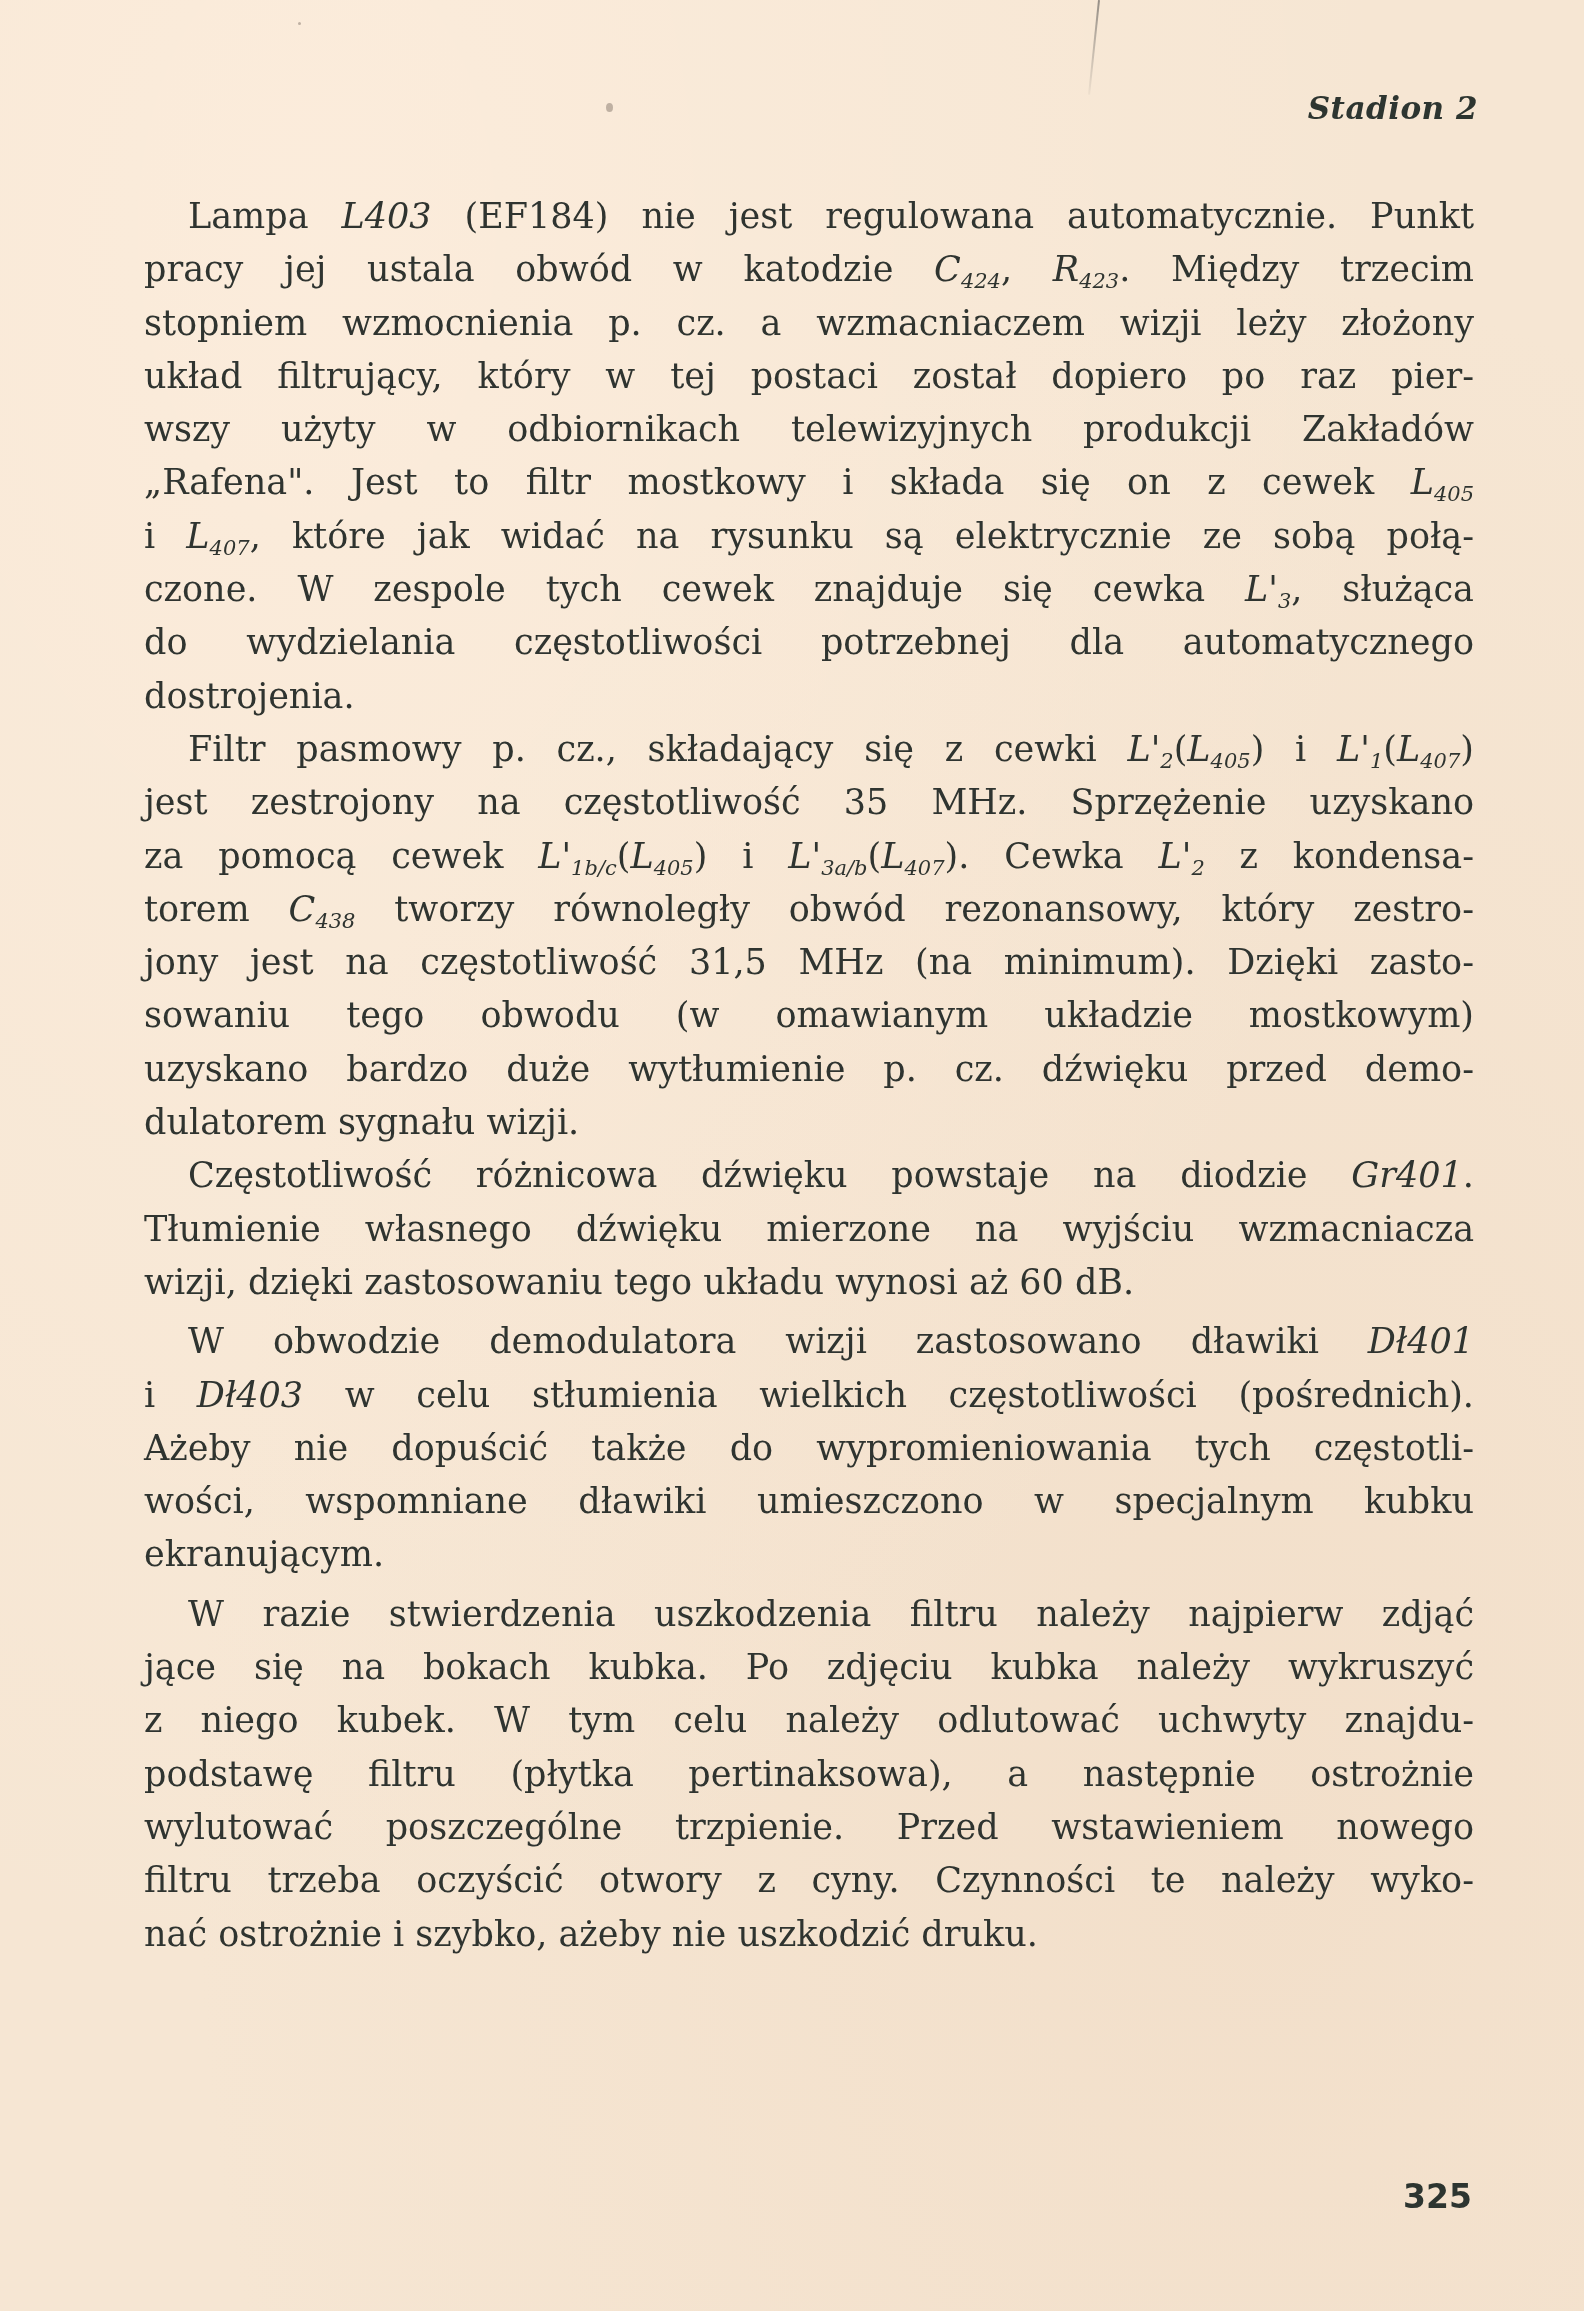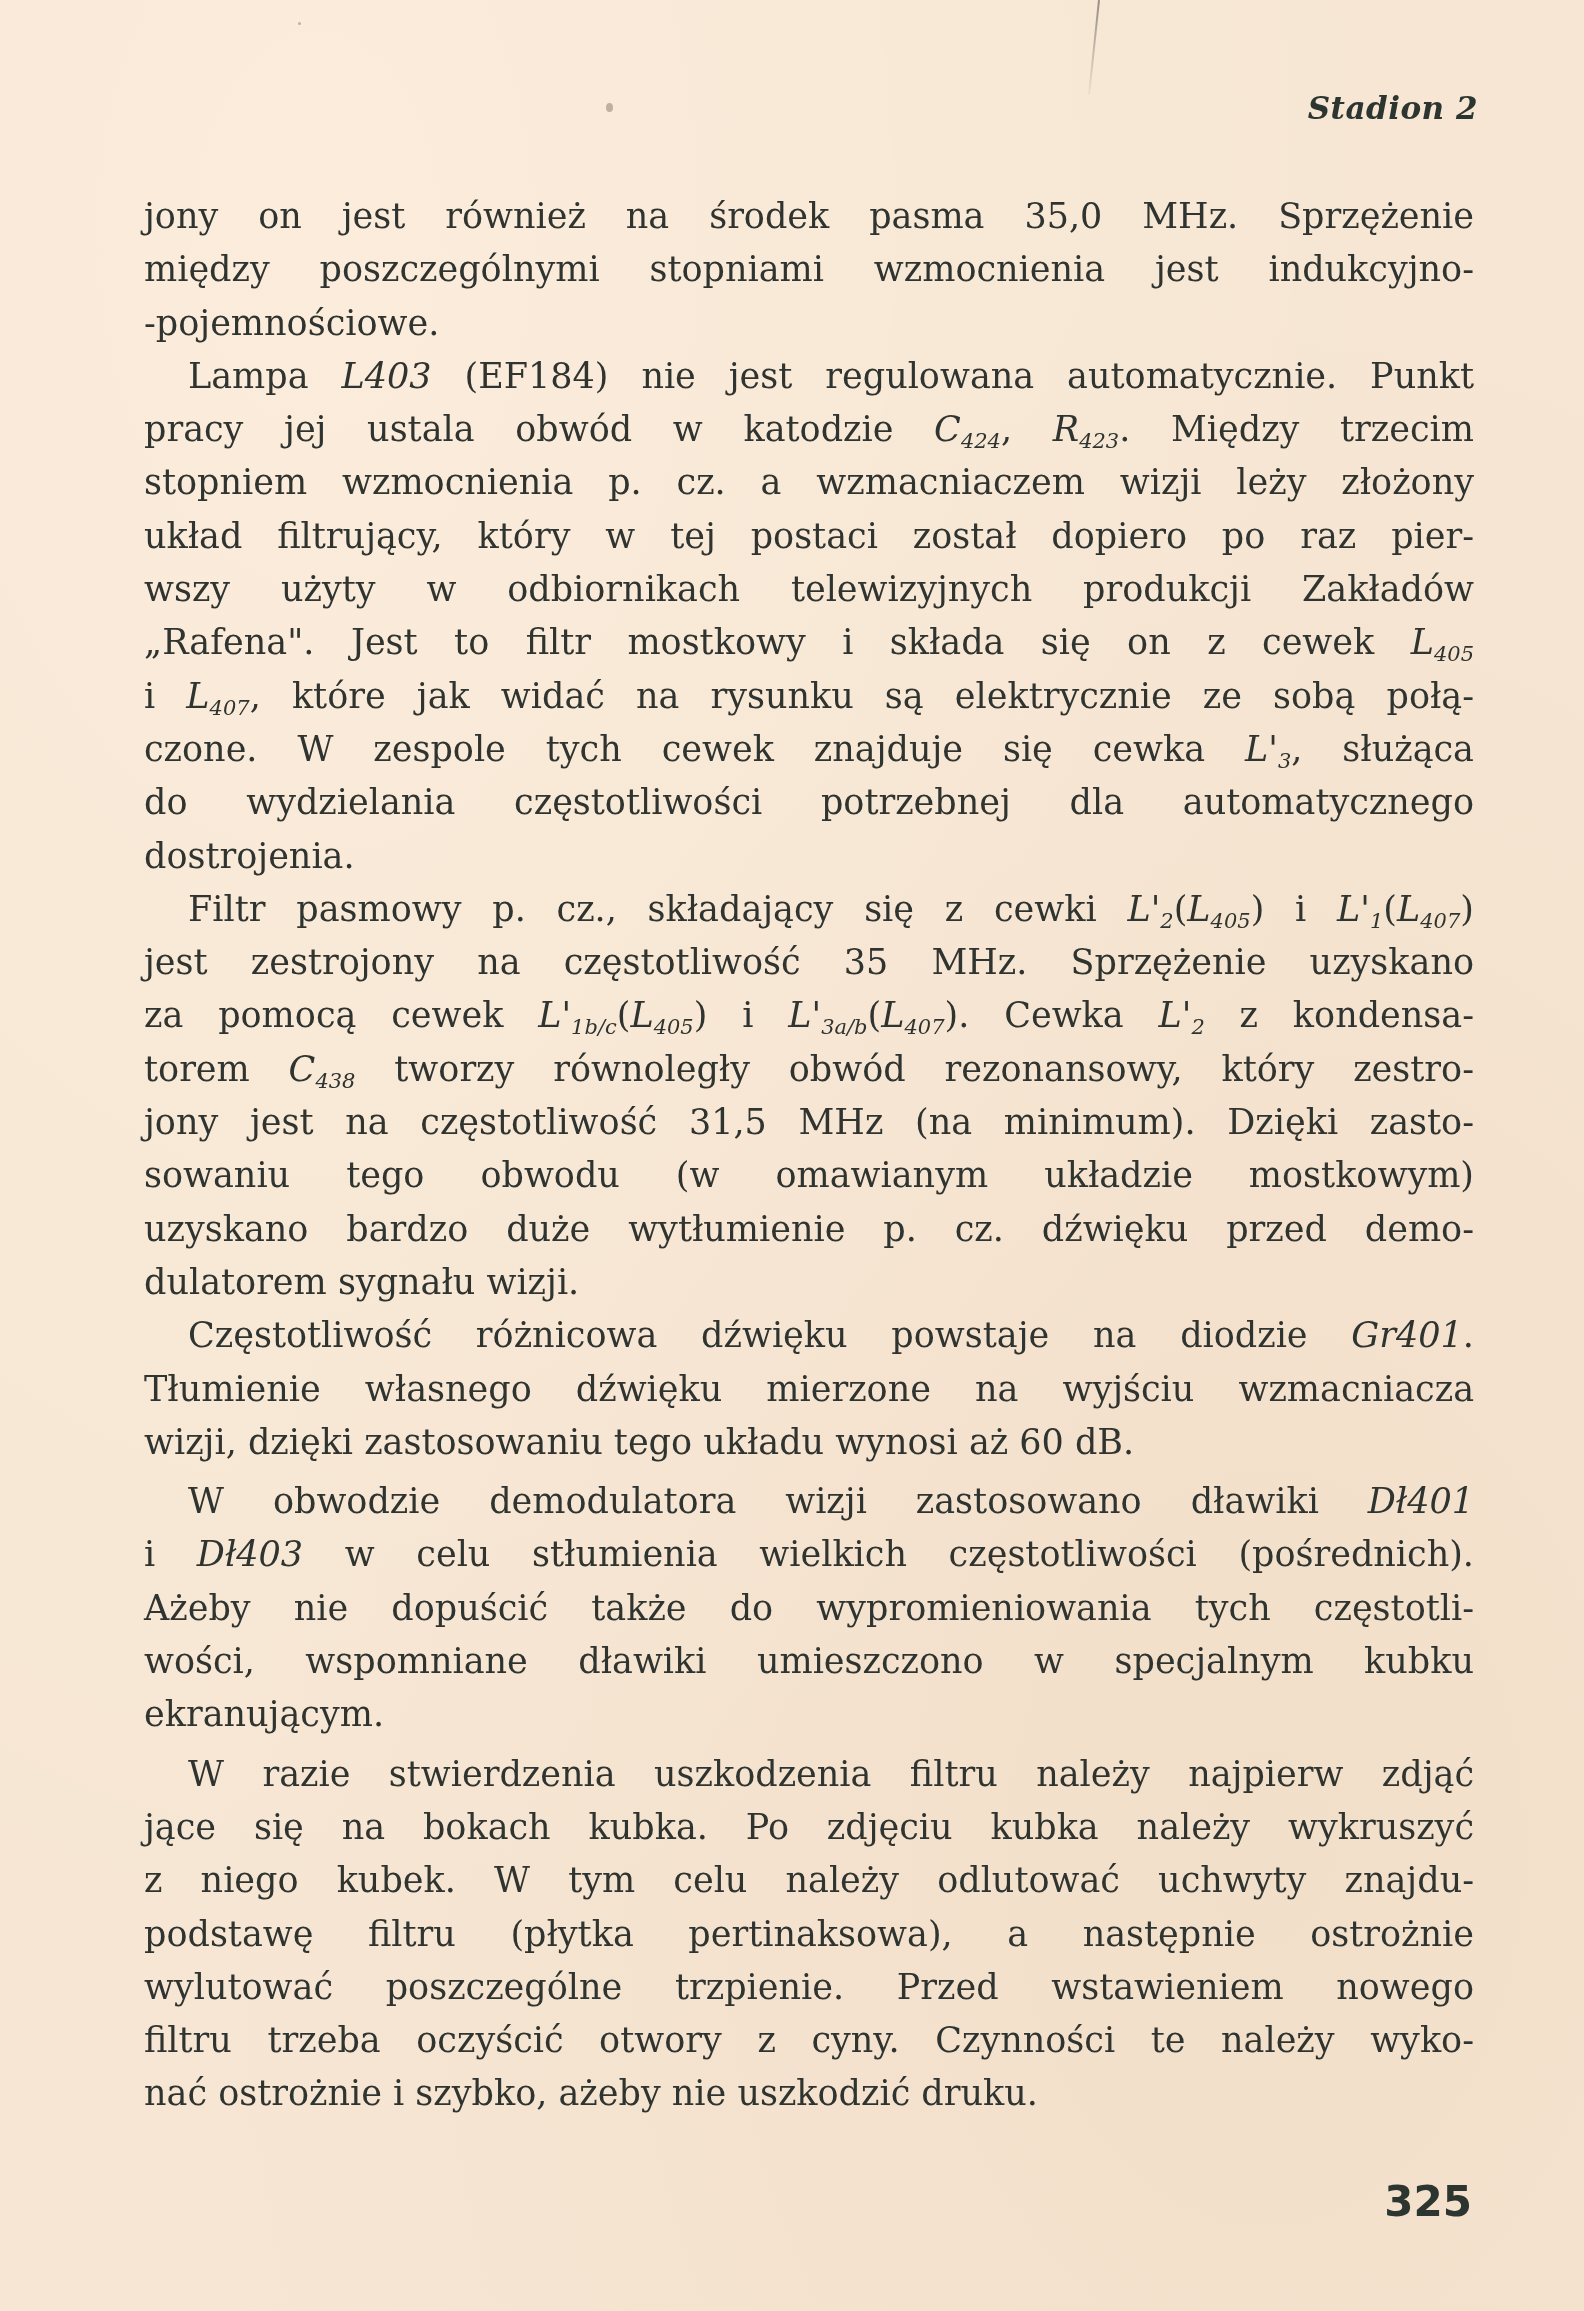--- a/index.html
+++ b/index.html
@@ -74,46 +74,41 @@
       font-size: 0.6em;
       vertical-align: -0.35em;
       line-height: 0;
     }
     .folio {
       position: absolute;
       right: 128px;
       top: 2177px;
       font-family: "DejaVu Sans", sans-serif;
       font-weight: bold;
-      font-size: 42px;
+      font-size: 33px;
       color: #2d3530;
     }
     .speck {
       position: absolute;
       border-radius: 50%;
       background: rgba(80,70,60,0.35);
     }
   </style>
 </head>
 <body>
 
 <div class="page">
   <div class="crease"></div>
   <div class="speck" style="left:590px;top:103px;width:7px;height:9px;"></div>
   <div class="speck" style="left:282px;top:22px;width:3px;height:3px;"></div>
 
   <div class="running-head">Stadion 2</div>
 
   <div class="text-block">
 
-    <div>
-      <div class="line">jony on jest również na środek pasma 35,0 MHz. Sprzężenie</div>
-      <div class="line">między poszczególnymi stopniami wzmocnienia jest indukcyjno-</div>
-      <div class="line last">-pojemnościowe.</div>
-    </div>
 
     <div>
       <div class="line indent"><span>Lampa </span><span class="it">L403</span><span> (EF184) nie jest regulowana automatycznie. Punkt</span></div>
       <div class="line"><span>pracy jej ustala obwód w katodzie </span><span class="it"><span>C</span><sub>424</sub></span><span>, </span><span class="it"><span>R</span><sub>423</sub></span><span>. Między trzecim</span></div>
       <div class="line">stopniem wzmocnienia p. cz. a wzmacniaczem wizji leży złożony</div>
       <div class="line">układ filtrujący, który w tej postaci został dopiero po raz pier-</div>
       <div class="line">wszy użyty w odbiornikach telewizyjnych produkcji Zakładów</div>
       <div class="line"><span>„Rafena". Jest to filtr mostkowy i składa się on z cewek </span><span class="it"><span>L</span><sub>405</sub></span></div>
       <div class="line"><span>i </span><span class="it"><span>L</span><sub>407</sub></span><span>, które jak widać na rysunku są elektrycznie ze sobą połą-</span></div>
       <div class="line"><span>czone. W zespole tych cewek znajduje się cewka </span><span class="it"><span>L'</span><sub>3</sub></span><span>, służąca</span></div>

